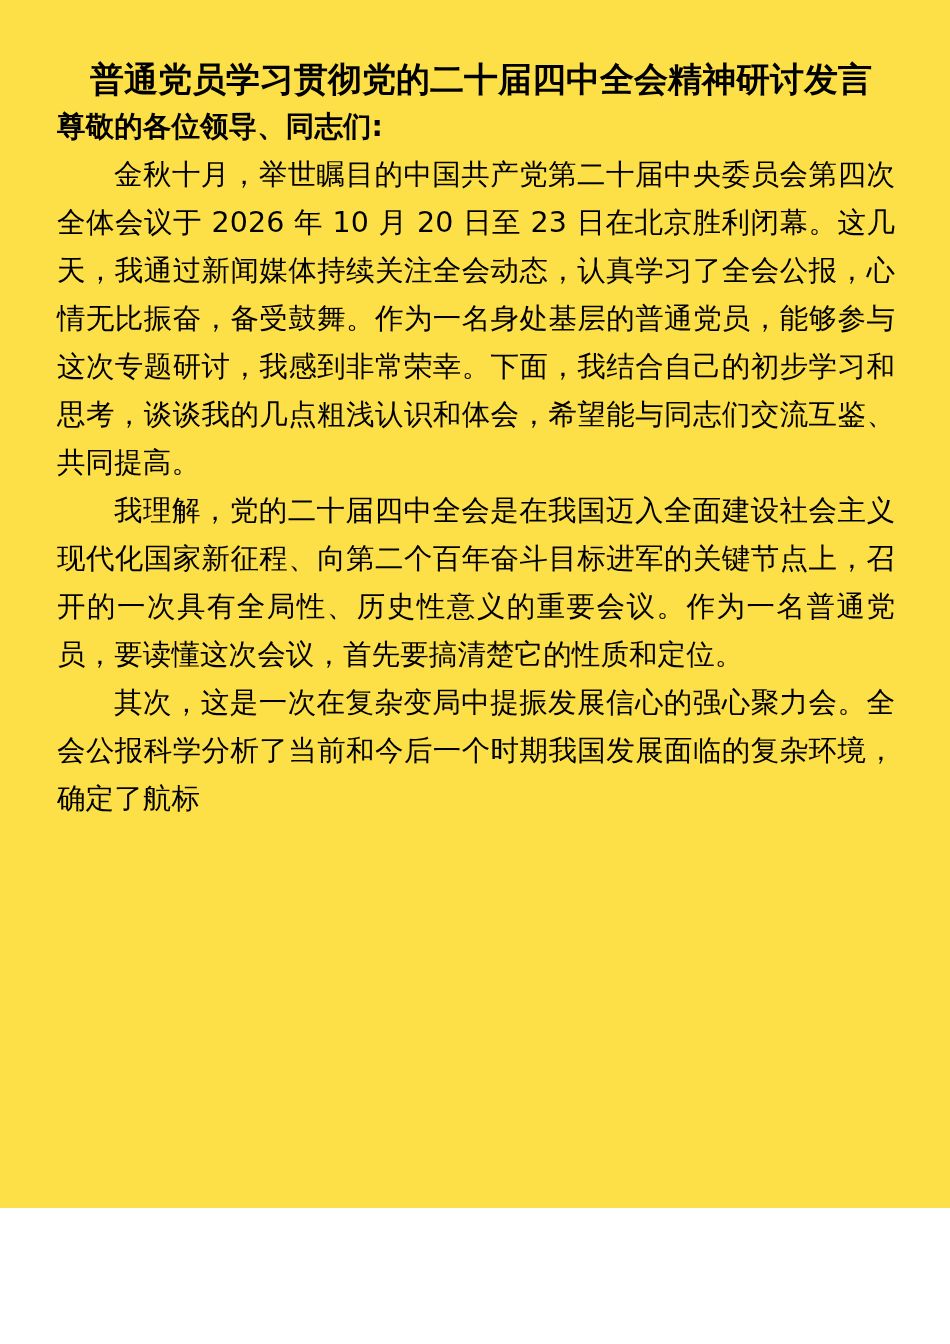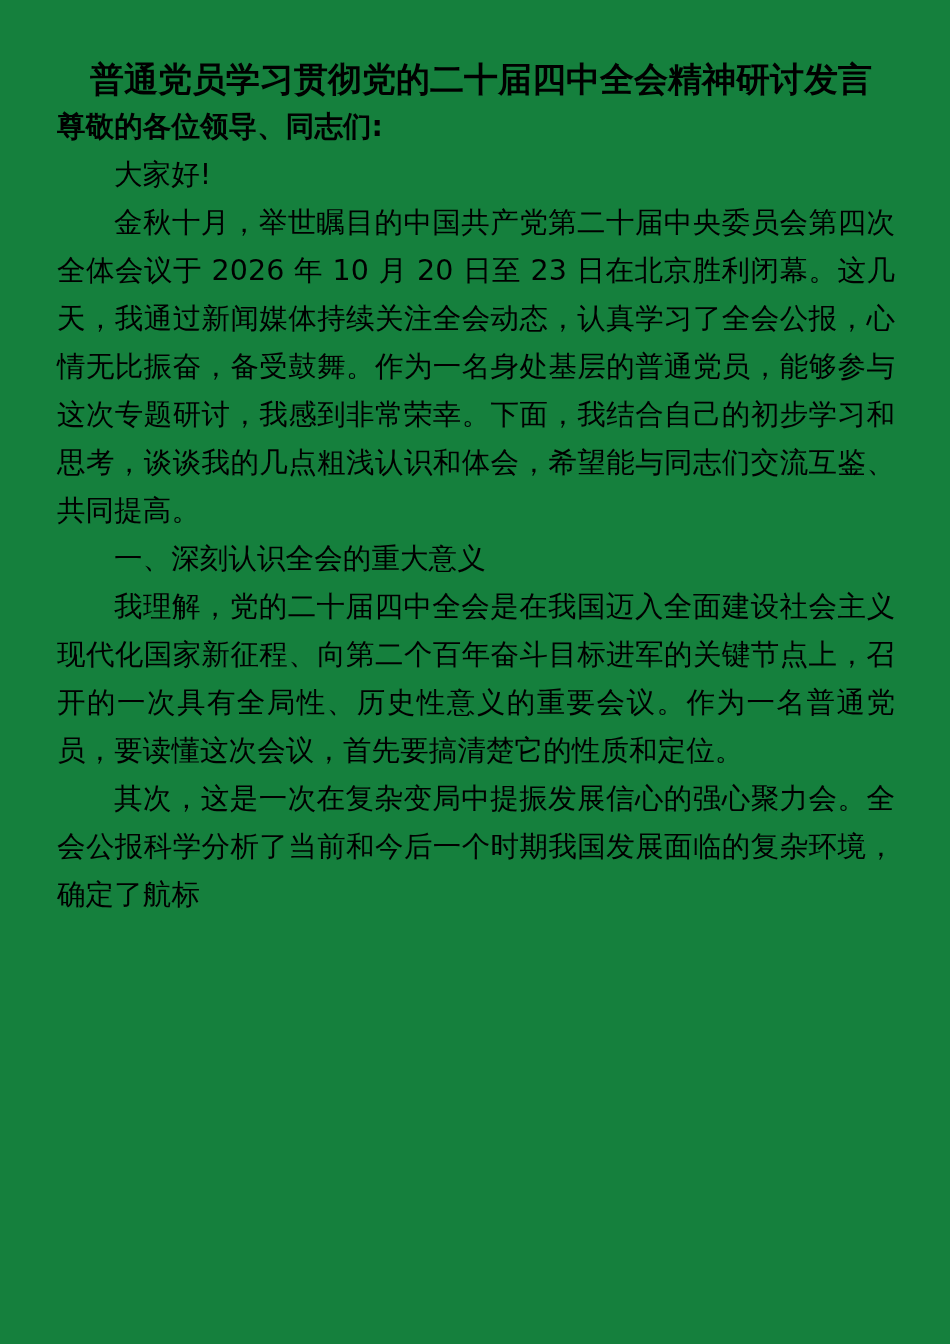--- a/index.html
+++ b/index.html
@@ -12,22 +12,22 @@
     height: 1344px;
     overflow: hidden;
     font-family: "DejaVu Sans", "Liberation Sans", sans-serif;
     color: #000000;
     -webkit-font-smoothing: none;
   }
 
   #page {
     position: relative;
     width: 950px;
-    height: 1344px;
-    background: #15803d;
+    height: 1208px;
+    background: #fde047;
     box-sizing: border-box;
   }
 
   
   #doc-body {
     position: absolute;
     left: 57px;
     top: 0;
     width: 838px;
   }
@@ -87,25 +87,23 @@
 <body>
 
 <div id="page">
   <div id="overflow-clip">
     <div id="doc-body">
 
       <h1 class="doc-title">普通党员学习贯彻党的二十届四中全会精神研讨发言</h1>
 
       <p class="para no-indent">尊敬的各位领导、同志们:</p>
 
-      <p class="para indent">大家好!</p>
 
       <p class="para indent">金秋十月，举世瞩目的中国共产党第二十届中央委员会第四次全体会议于 2026 年 10 月 20 日至 23 日在北京胜利闭幕。这几天，我通过新闻媒体持续关注全会动态，认真学习了全会公报，心情无比振奋，备受鼓舞。作为一名身处基层的普通党员，能够参与这次专题研讨，我感到非常荣幸。下面，我结合自己的初步学习和思考，谈谈我的几点粗浅认识和体会，希望能与同志们交流互鉴、共同提高。</p>
 
-      <p class="heading-num">一、深刻认识全会的重大意义</p>
 
       <p class="para indent">我理解，党的二十届四中全会是在我国迈入全面建设社会主义现代化国家新征程、向第二个百年奋斗目标进军的关键节点上，召开的一次具有全局性、历史性意义的重要会议。作为一名普通党员，要读懂这次会议，首先要搞清楚它的性质和定位。</p>
 
 
       <p class="para indent">其次，这是一次在复杂变局中提振发展信心的强心聚力会。全会公报科学分析了当前和今后一个时期我国发展面临的复杂环境，确定了航标</p>
 
     </div>
   </div>
 </div>
 

